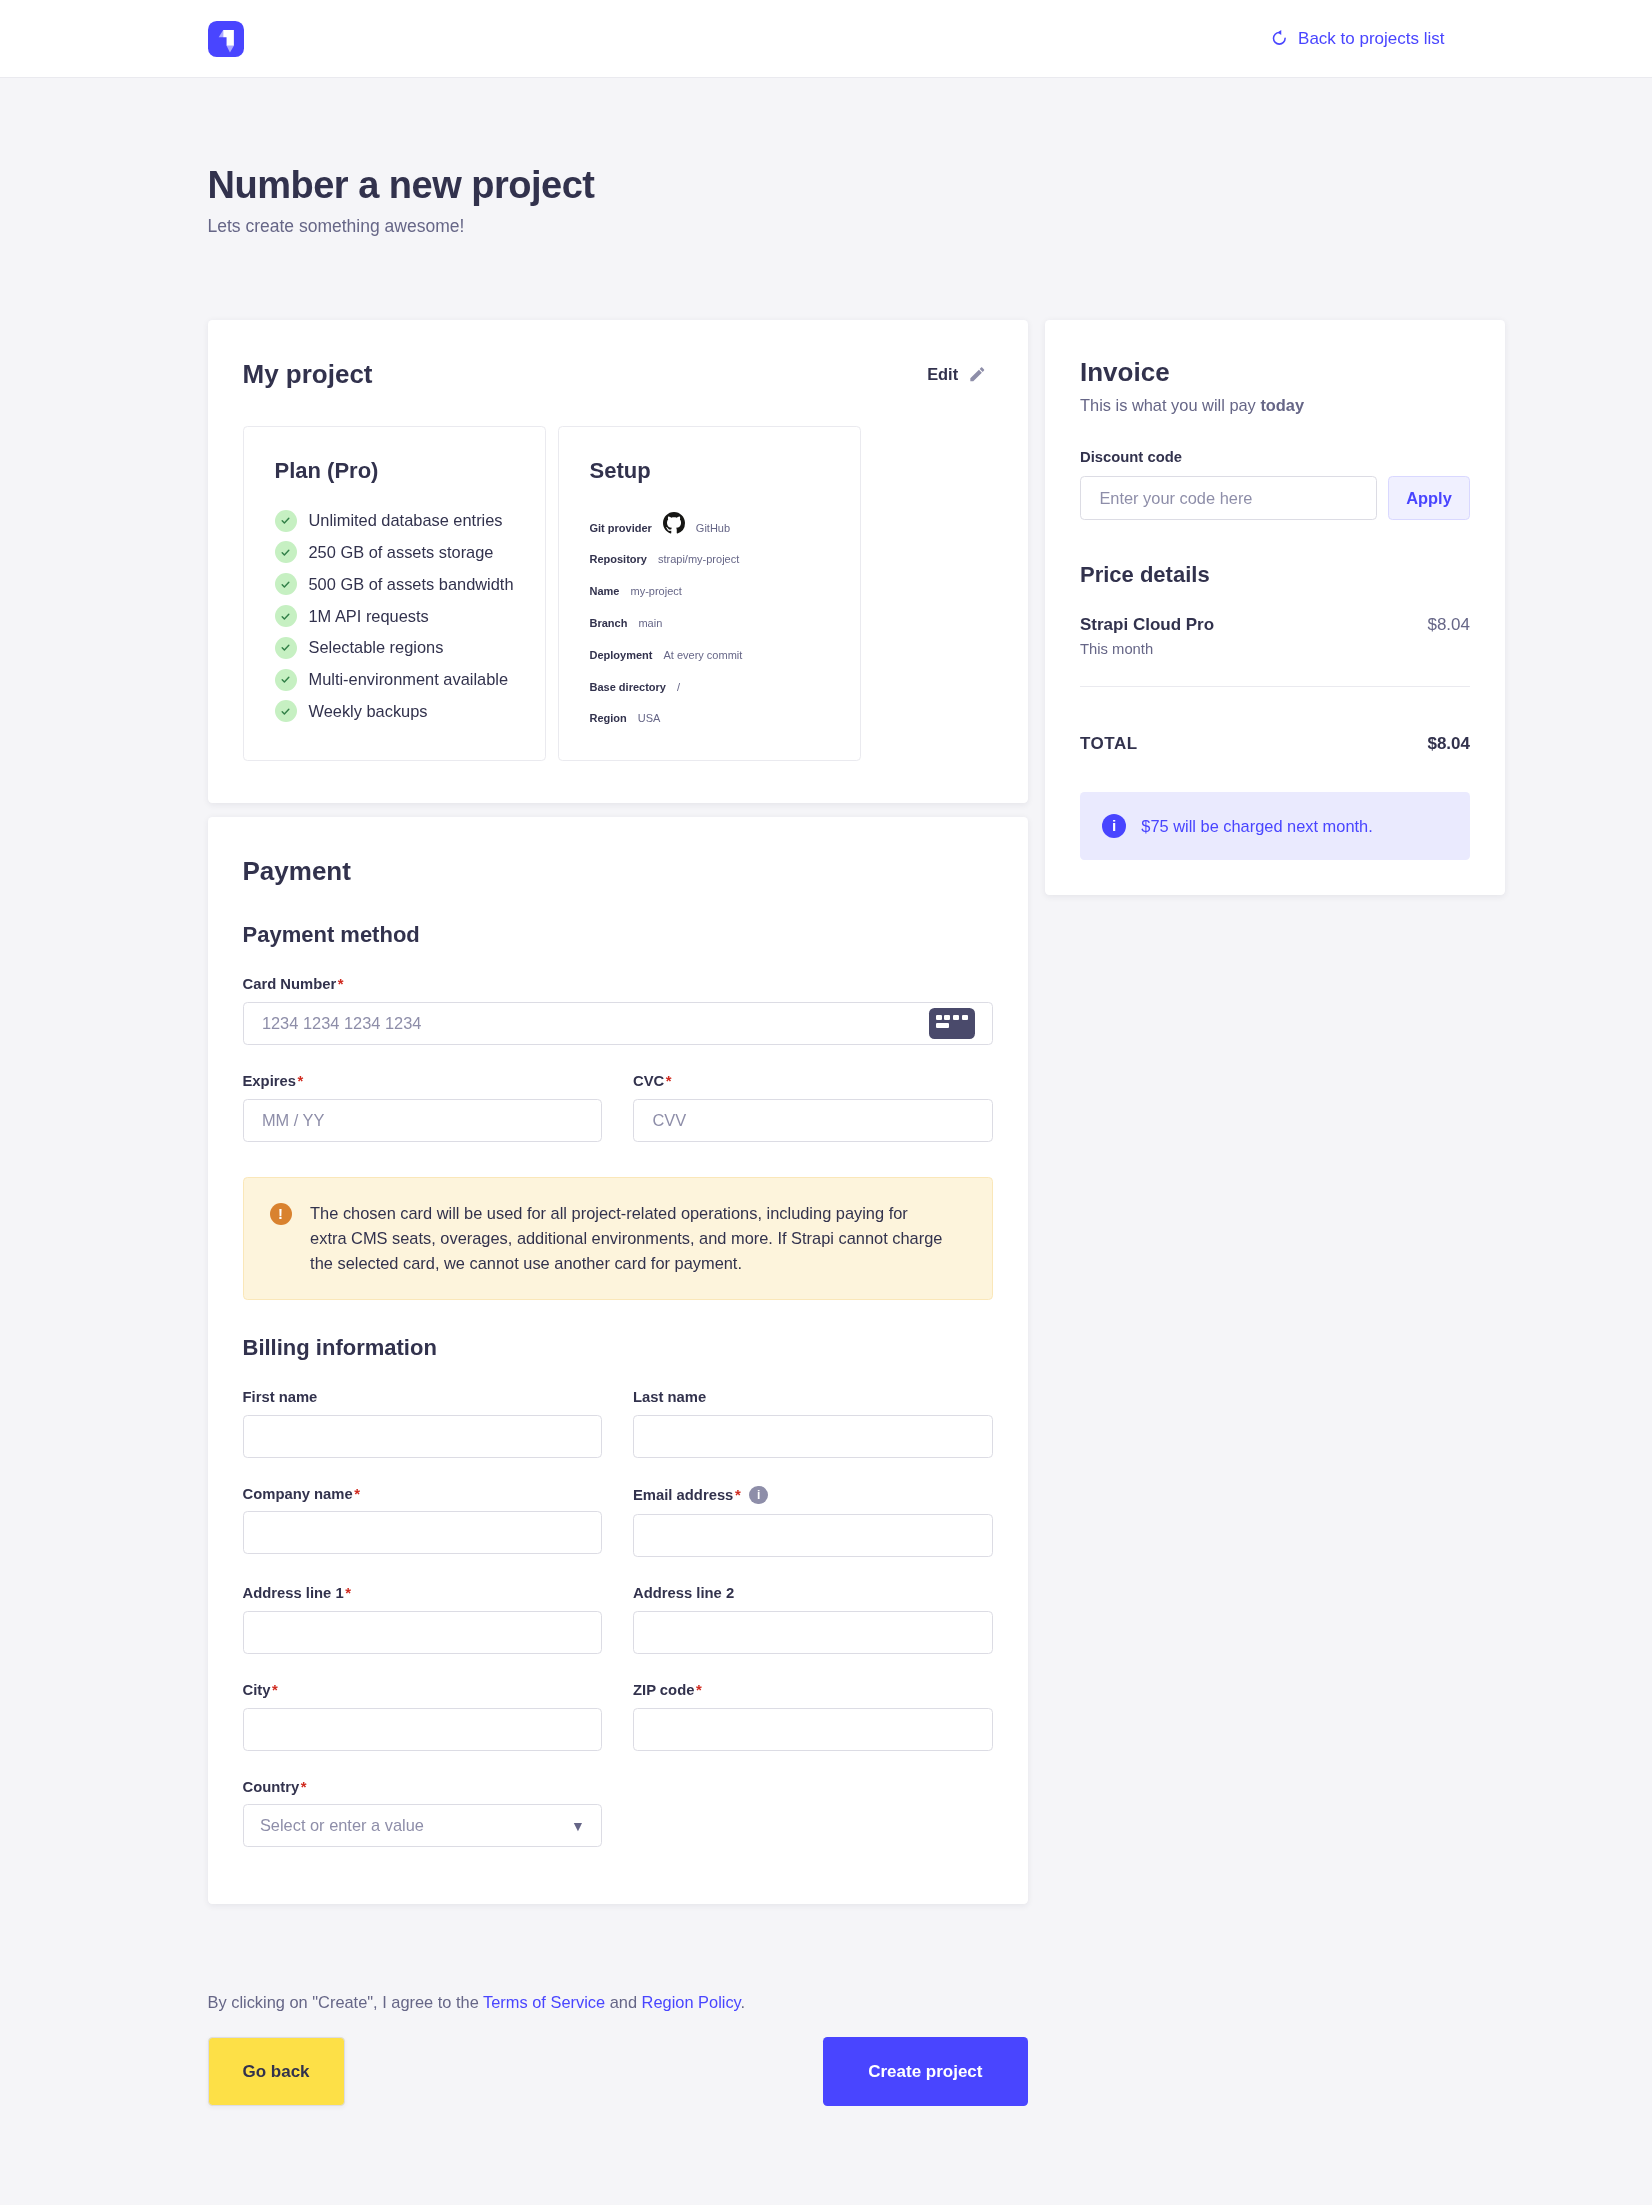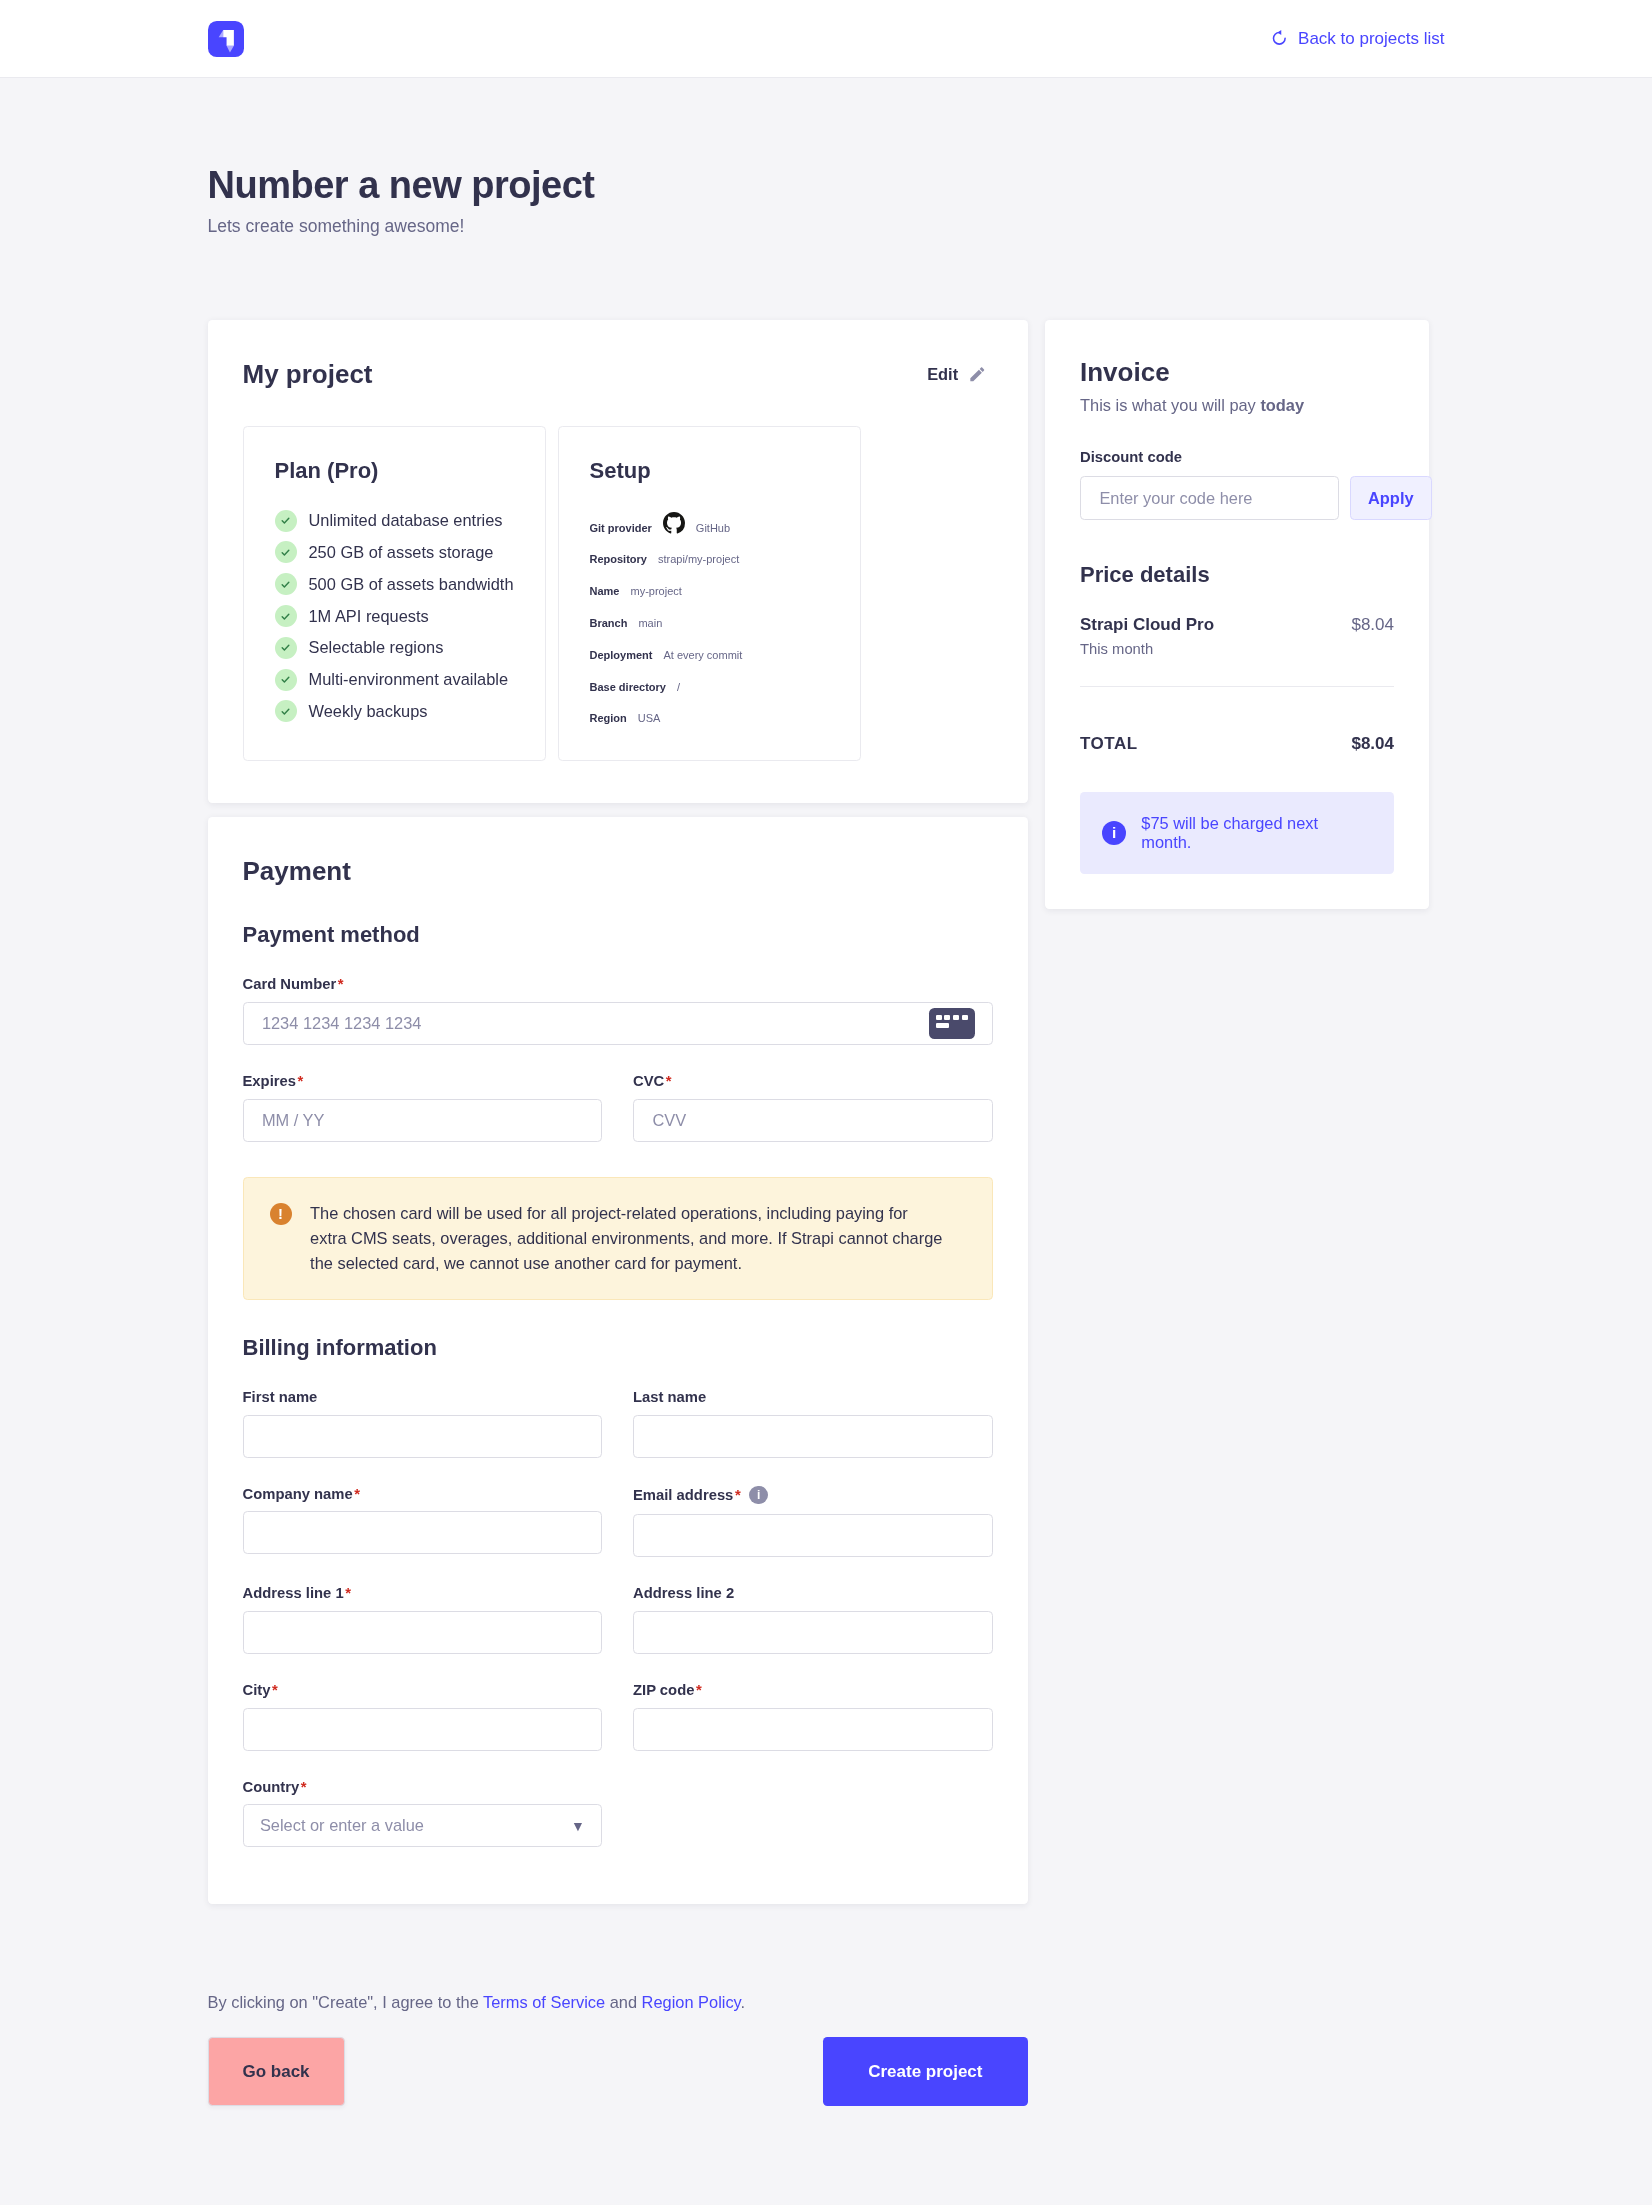--- a/index.html
+++ b/index.html
@@ -19,21 +19,21 @@
   .back-link svg { width: 18.6px; height: 18.6px; }
 
   
   .container { width: 1237px; margin: 0 auto; }
   .page-head { padding-top: 86px; }
   .page-title { font-size: 38px; font-weight: bold; margin: 0; letter-spacing: -0.5px; }
   .page-subtitle { margin-top: 8.7px; font-size: 17.5px; color: #666687; }
 
   .columns { display: flex; gap: 17.5px; margin-top: 83px; align-items: flex-start; }
   .col-left { width: 820px; flex: none; }
-  .col-right { width: 384px; flex: none; }
+  .col-right { width: 460px; flex: none; }
 
   .card { background: #ffffff; border-radius: 4.4px; box-shadow: 0 1.1px 6.6px rgba(33,33,52,0.07); }
 
   
   .card-project { padding: 39px 35px 42px; }
   .card-head-row { display: flex; align-items: center; justify-content: space-between; }
   h2.card-title { font-size: 26px; font-weight: bold; margin: 0; }
   .edit-btn { display: flex; align-items: center; gap: 9.8px; font-size: 16.4px; font-weight: bold; color: #32324d; cursor: pointer; background: none; border: none; font-family: inherit; }
   .edit-btn svg { width: 18.6px; height: 18.6px; }
 
@@ -96,21 +96,21 @@
   .total-amount { font-size: 17px; font-weight: bold; color: #32324d; }
   .notice-box { margin-top: 38px; background: #eaeafe; border-radius: 4.4px; padding: 22px 22px; display: flex; align-items: center; gap: 15.3px; }
   .notice-icon { width: 24px; height: 24px; border-radius: 50%; background: #4945ff; color: #fff; font-size: 15.3px; font-weight: bold; display: flex; align-items: center; justify-content: center; flex: none; }
   .notice-text { font-size: 16.4px; color: #4945ff; }
 
   
   .footer { width: 820px; margin-top: 89px; }
   .terms { font-size: 16.4px; color: #666687; }
   .terms a { color: #4945ff; text-decoration: none; cursor: pointer; }
   .footer-buttons { display: flex; justify-content: space-between; margin-top: 25px; }
-  .btn-secondary { background: #fca5a5; border: 1.1px solid #dcdce4; border-radius: 4.4px; height: 69px; padding: 0 34px; font-size: 17px; font-weight: bold; color: #32324d; font-family: inherit; cursor: pointer; box-shadow: 0 1.1px 4.4px rgba(33,33,52,0.05); }
+  .btn-secondary { background: #fde047; border: 1.1px solid #dcdce4; border-radius: 4.4px; height: 69px; padding: 0 34px; font-size: 17px; font-weight: bold; color: #32324d; font-family: inherit; cursor: pointer; box-shadow: 0 1.1px 4.4px rgba(33,33,52,0.05); }
   .btn-primary { background: #4945ff; border: none; border-radius: 4.4px; height: 69px; padding: 0 45px; font-size: 17px; font-weight: bold; color: #ffffff; font-family: inherit; cursor: pointer; }
 </style>
 </head>
 <body>
 
 <div class="topbar">
   <div class="topbar-inner">
     <div class="logo">
       <svg viewBox="0 0 64 64" width="36" height="36">
         <polygon points="27,16 46,16 46,44 33,44 33,29 27,29" fill="#ffffff"></polygon>

